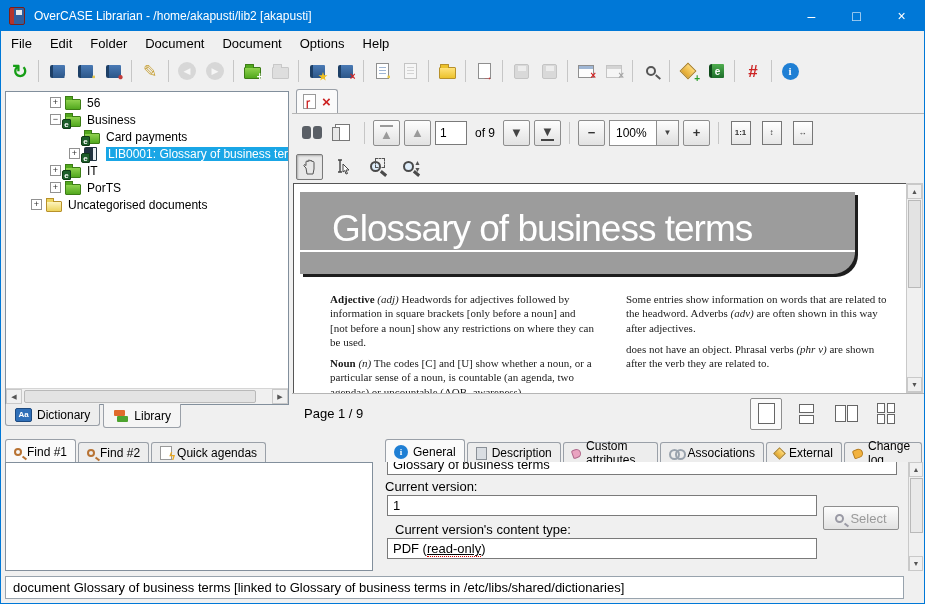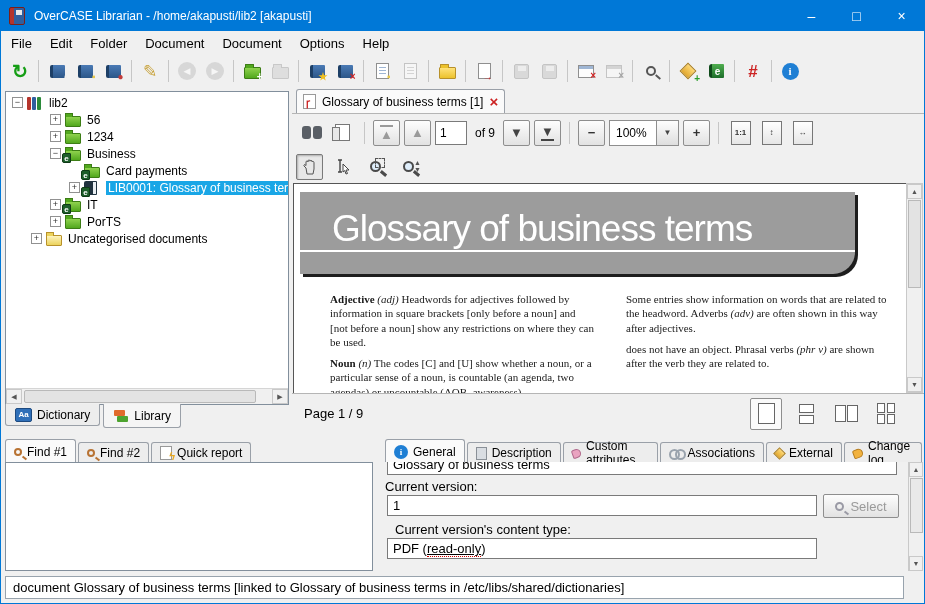--- a/index.html
+++ b/index.html
@@ -303,42 +303,26 @@
       <span class="g g-hash"></span>
     </div>
   <div class="tsep"></div>
   <div class="tb">
       <div class="ic-info">i</div>
     </div>
 </div>
 
 <div class="tree-box">
   <div class="tree">
-    <div class="trow d0">
-      <span class="exp minus"></span>
-      <span class="ti ti-books">
-          <b style="background:#b5342c"></b>
-          <b style="background:#2f5f9e"></b>
-          <b style="background:#2a8a3a"></b>
-        </span>
-      <span>lib2</span>
-    </div>
     <div class="trow d2">
       <span class="exp plus"></span>
       <span class="ti">
           <span class="ti-folder" style="display:block"></span>
         </span>
       <span>56</span>
-    </div>
-    <div class="trow d2">
-      <span class="exp plus"></span>
-      <span class="ti">
-          <span class="ti-folder" style="display:block"></span>
-        </span>
-      <span>1234</span>
     </div>
     <div class="trow d2">
       <span class="exp minus"></span>
       <span class="ti">
           <span class="ti-folder" style="display:block"></span>
           <span class="ebadge">e</span>
         </span>
       <span>Business</span>
     </div>
     <div class="trow d3">
@@ -397,21 +381,20 @@
   </div>
   <div class="btab active">
     <span class="lib-ic"></span>
     <span>Library</span>
   </div>
 </div>
 
 <div class="doc-tabbar">
   <div class="pdf-tab">
     <span class="pdficon"></span>
-    <span>Glossary of business terms [1]</span>
     <span class="tab-close">×</span>
   </div>
 </div>
 
 <div class="pdf-tb1">
   <div class="pbtn flat">
       <span class="binoc"></span>
     </div>
   <div class="pbtn flat">
       <span class="docpages"></span>
@@ -527,21 +510,21 @@
   <div class="tab active">
     <span class="mini-mag"></span>
     <span>Find #1</span>
   </div>
   <div class="tab">
     <span class="mini-mag"></span>
     <span>Find #2</span>
   </div>
   <div class="tab">
     <span class="bolt-doc"></span>
-    <span>Quick report</span>
+    <span>Quick agendas</span>
   </div>
 </div>
 <div class="find-box"></div>
 
 <div class="detail-tabs">
   <div class="tab active">
     <span class="info-mini">i</span>
     <span>General</span>
   </div>
   <div class="tab">
@@ -563,21 +546,21 @@
   <div class="tab">
     <span class="tag-ic tag-orange"></span>
     <span>Change log</span>
   </div>
 </div>
 
 <div class="detail-panel">
   <div class="field" style="left:4px; top:-8px; width:510px;">Glossary of business terms</div>
   <div class="flabel" style="left:2px; top:17px;">Current version:</div>
   <div class="field" style="left:4px; top:33px; width:430px;">1</div>
-  <div class="fbtn disabled" style="left:440px; top:32px;">
+  <div class="fbtn disabled" style="left:440px; top:44px;">
     <span class="mag-gray"></span>
     <span>Select</span>
   </div>
   <div class="flabel" style="left:12px; top:60px;">Current version's content type:</div>
   <div class="field" style="left:4px; top:76px; width:430px;">
     <span>PDF (</span><span class="readonly-wavy"><span class="readonly-ul">read-only</span></span><span>)</span>
   </div>
   <div class="fbtn" style="left:440px; top:83px;margin-top:26px;">
     <span class="focusring"></span>
     <span class="fold-yellow"></span>

